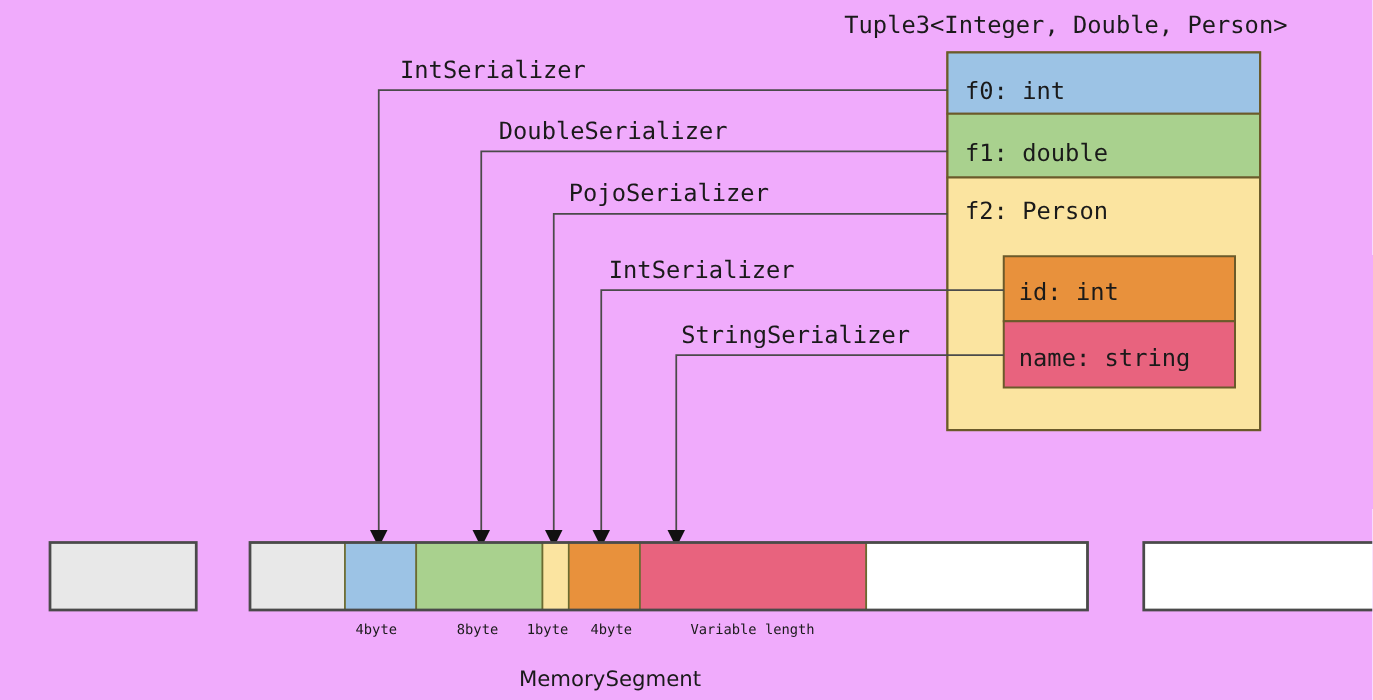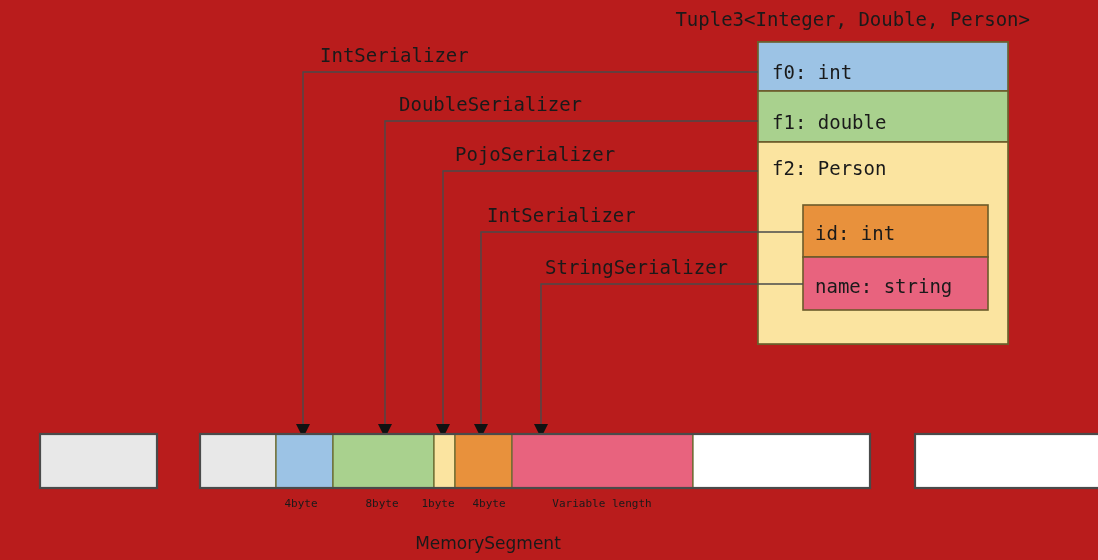--- a/index.html
+++ b/index.html
@@ -4,21 +4,21 @@
 <style>
   html, body {
     margin: 0;
     padding: 0;
     background: #ffffff;
   }
   #canvas {
     position: relative;
     width: 1098px;
     height: 560px;
-    background: #b91c1c;
+    background: #f0abfc;
     overflow: hidden;
     font-family: "DejaVu Sans Mono", monospace;
   }
   svg#diagram {
     position: absolute;
     top: 0;
     left: 0;
     width: 1098px;
     height: 560px;
   }

